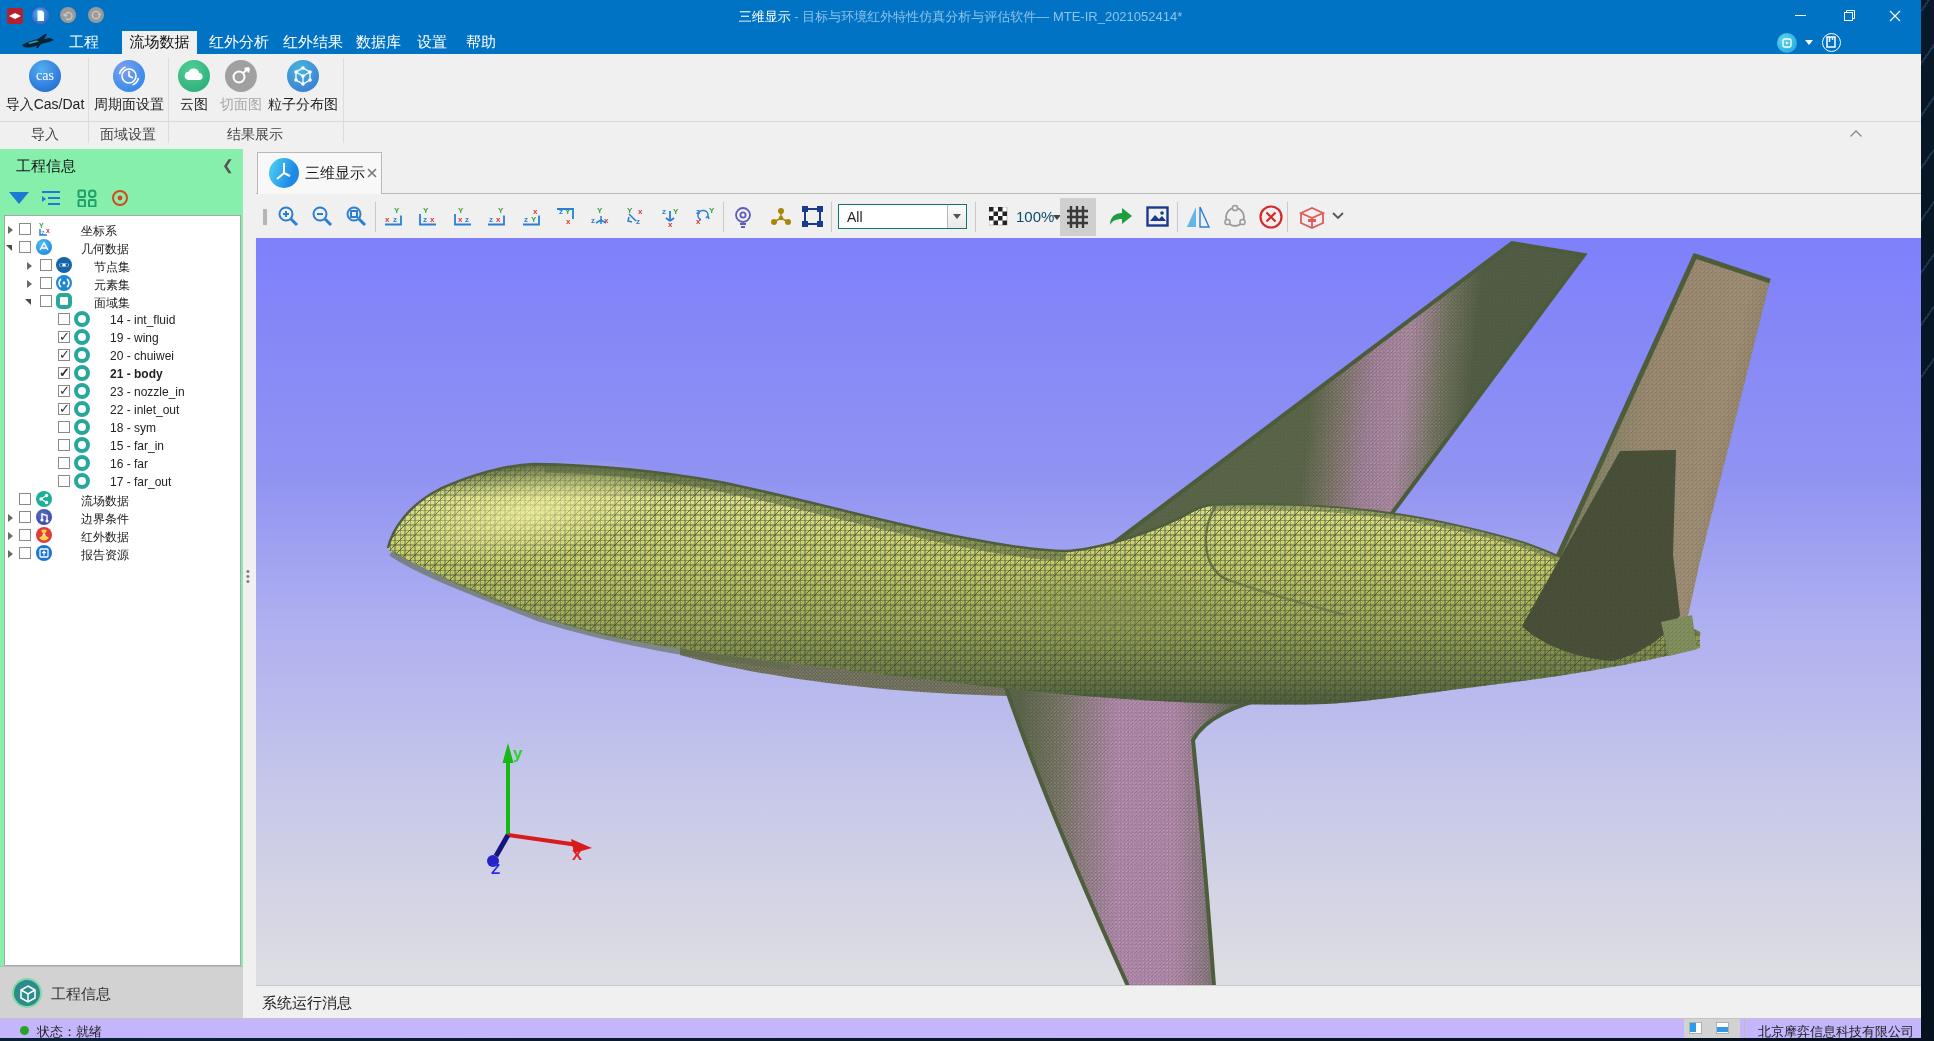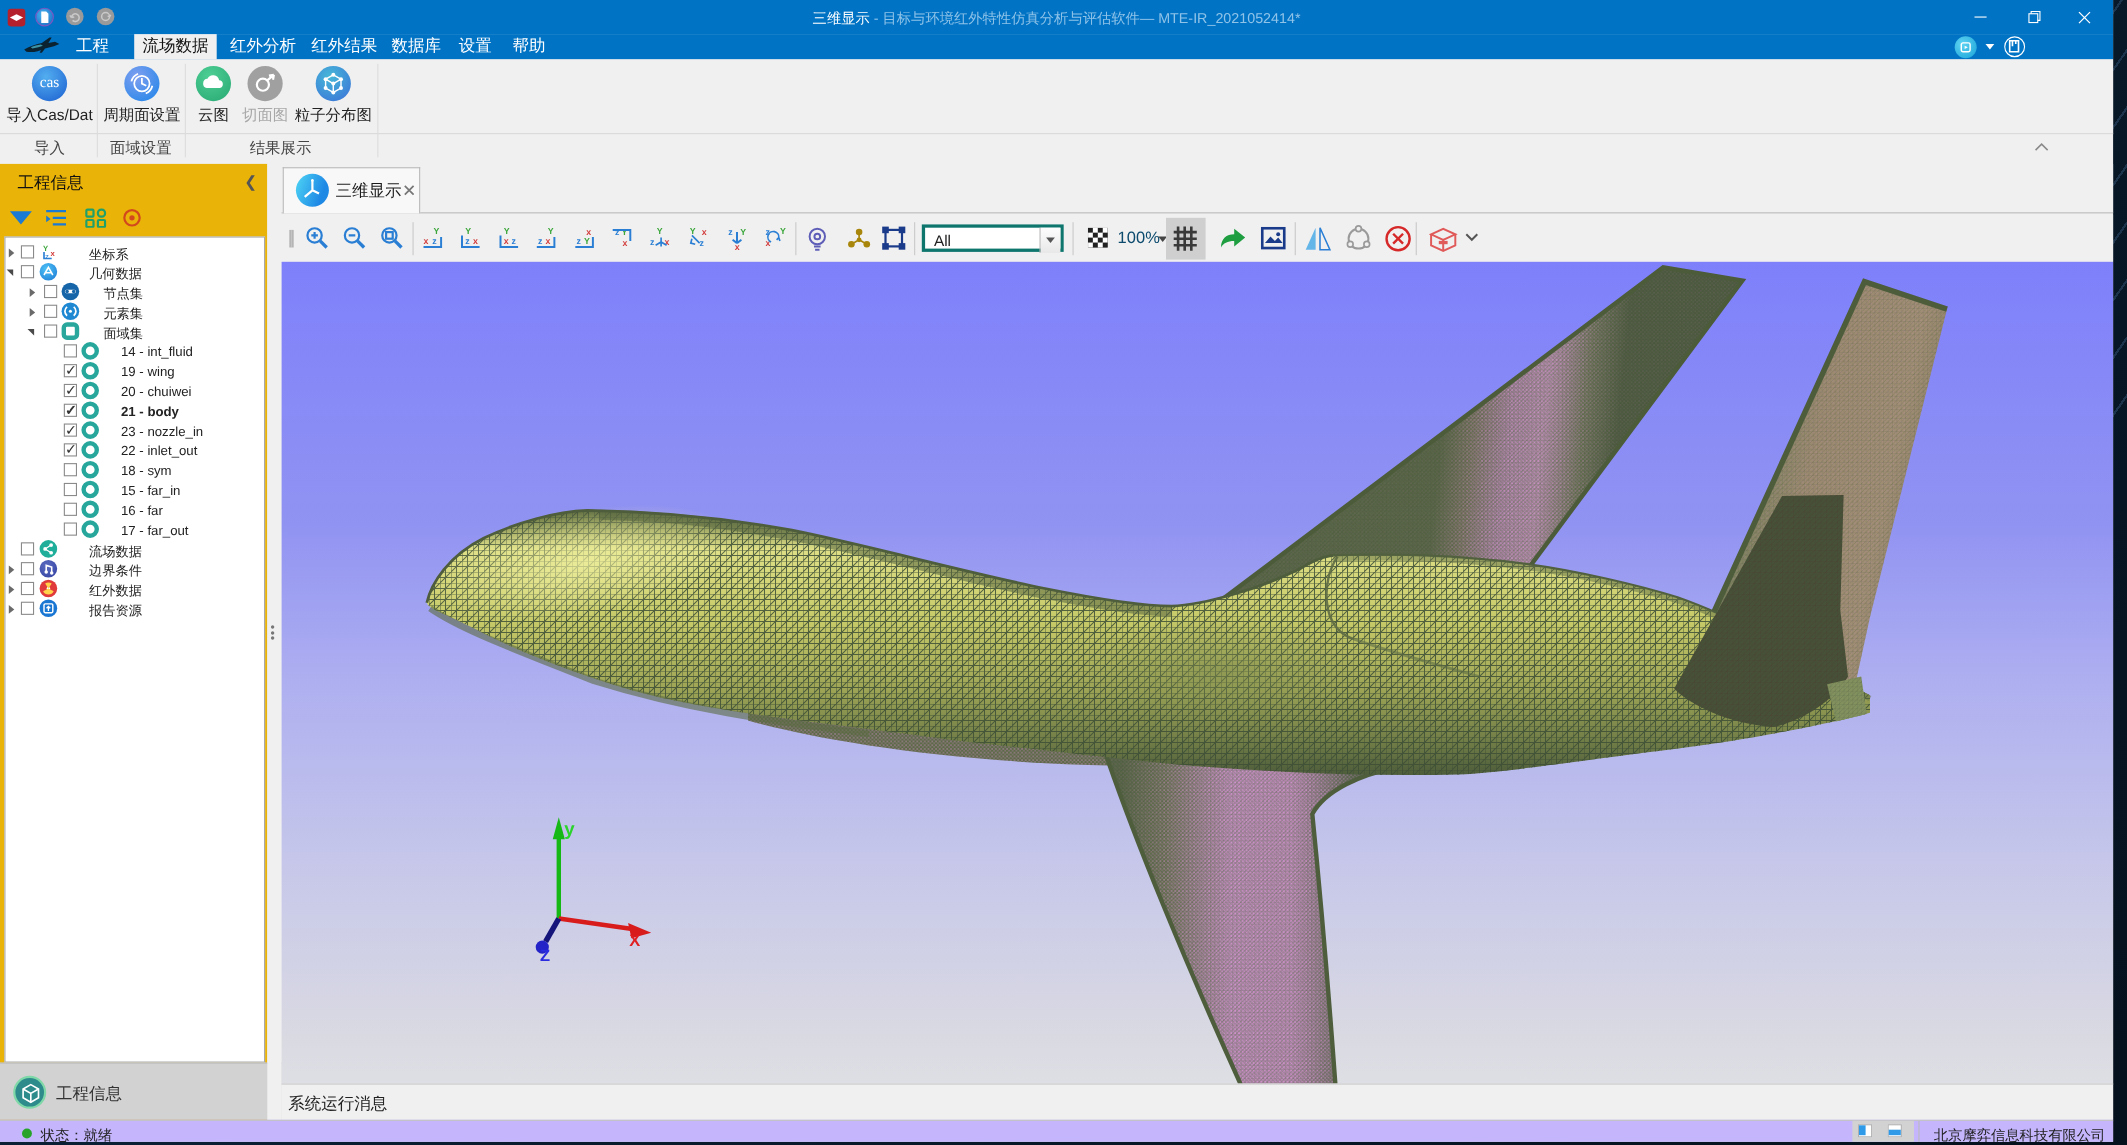--- a/index.html
+++ b/index.html
@@ -22,21 +22,21 @@
 .winbtn { position:absolute; top:0; width:44px; height:31px; color:#fff; }
 
 
 #ribbon { position:absolute; left:0; top:54px; width:1921px; height:68px; background:#f0f0f0; border-bottom:1px solid #d9d9d9; }
 .rsep { position:absolute; top:4px; width:1px; height:85px; background:#dcdcdc; }
 .ribicon { position:absolute; width:32px; height:32px; border-radius:50%; top:6px; }
 .riblabel { position:absolute; top:42px; font-size:14px; color:#222; white-space:nowrap; transform:translateX(-50%); }
 .grplabel { position:absolute; top:72px; font-size:14px; color:#444; transform:translateX(-50%); }
 
 
-#lpanel { position:absolute; left:0; top:149px; width:243px; height:872px; background:#eab308; }
+#lpanel { position:absolute; left:0; top:149px; width:243px; height:872px; background:#86efac; }
 #lphead { position:absolute; left:16px; top:8px; font-size:15px; color:#111; }
 #lpcollapse { position:absolute; left:222px; top:8px; font-size:14px; color:#555; }
 #lptools { position:absolute; left:0; top:38px; width:243px; height:24px; }
 #tree { position:absolute; left:4px; top:66px; width:237px; height:751px; background:#fff; border:1px solid #a8a8a8; overflow:hidden; }
 .trow { position:absolute; left:0; width:230px; height:18px; font-size:12px; color:#222; }
 .trow .lbl { position:absolute; top:2px; }
 .arrow-c { position:absolute; width:0; height:0; border-left:5px solid #6a6a6a; border-top:4px solid transparent; border-bottom:4px solid transparent; top:5px; }
 .arrow-e { position:absolute; width:0; height:0; border-top:6px solid #4a4a4a; border-left:6px solid transparent; top:6px; }
 .cb { position:absolute; width:12px; height:12px; border:1px solid #8a8a8a; background:#fff; top:2px; }
 .cb.ck::after { content:"✓"; position:absolute; left:0px; top:-3px; font-size:13px; color:#333; }
@@ -491,21 +491,21 @@
         <rect x="4" y="4" width="15" height="15" fill="none" stroke="#1a3a8a" stroke-width="2"></rect>
         <g fill="#1a3a8a">
           <rect x="1" y="1" width="6" height="6"></rect>
           <rect x="16" y="1" width="6" height="6"></rect>
           <rect x="1" y="16" width="6" height="6"></rect>
           <rect x="16" y="16" width="6" height="6"></rect>
         </g>
       </svg>
   <div class="tsep" style="left:575px;"></div>
 
-  <div class="abs" style="left:582px;top:9px;width:129px;height:25px;background:#fff;border:3px solid #0f766e;">
+  <div class="abs" style="left:582px;top:9px;width:129px;height:25px;background:#fff;border:1px solid #0f766e;">
     <div class="abs" style="left:8px;top:4px;font-size:14px;color:#222;">All</div>
     <div class="abs" style="right:0;top:0;width:19px;height:23px;background:linear-gradient(#fdfdfd,#e8e8e8);border-left:1px solid #b8b8b8;">
           <div class="abs" style="left:5px;top:9px;width:0;height:0;border-top:5px solid #555;border-left:4px solid transparent;border-right:4px solid transparent;"></div>
         </div>
   </div>
   <div class="tsep" style="left:719px;"></div>
 
   <svg class="ticon" style="left:733px;top:12px;" width="20" height="20">
         <rect width="18" height="18" fill="#fff" stroke="#888" stroke-width="0.5"></rect>
         <g fill="#222">

